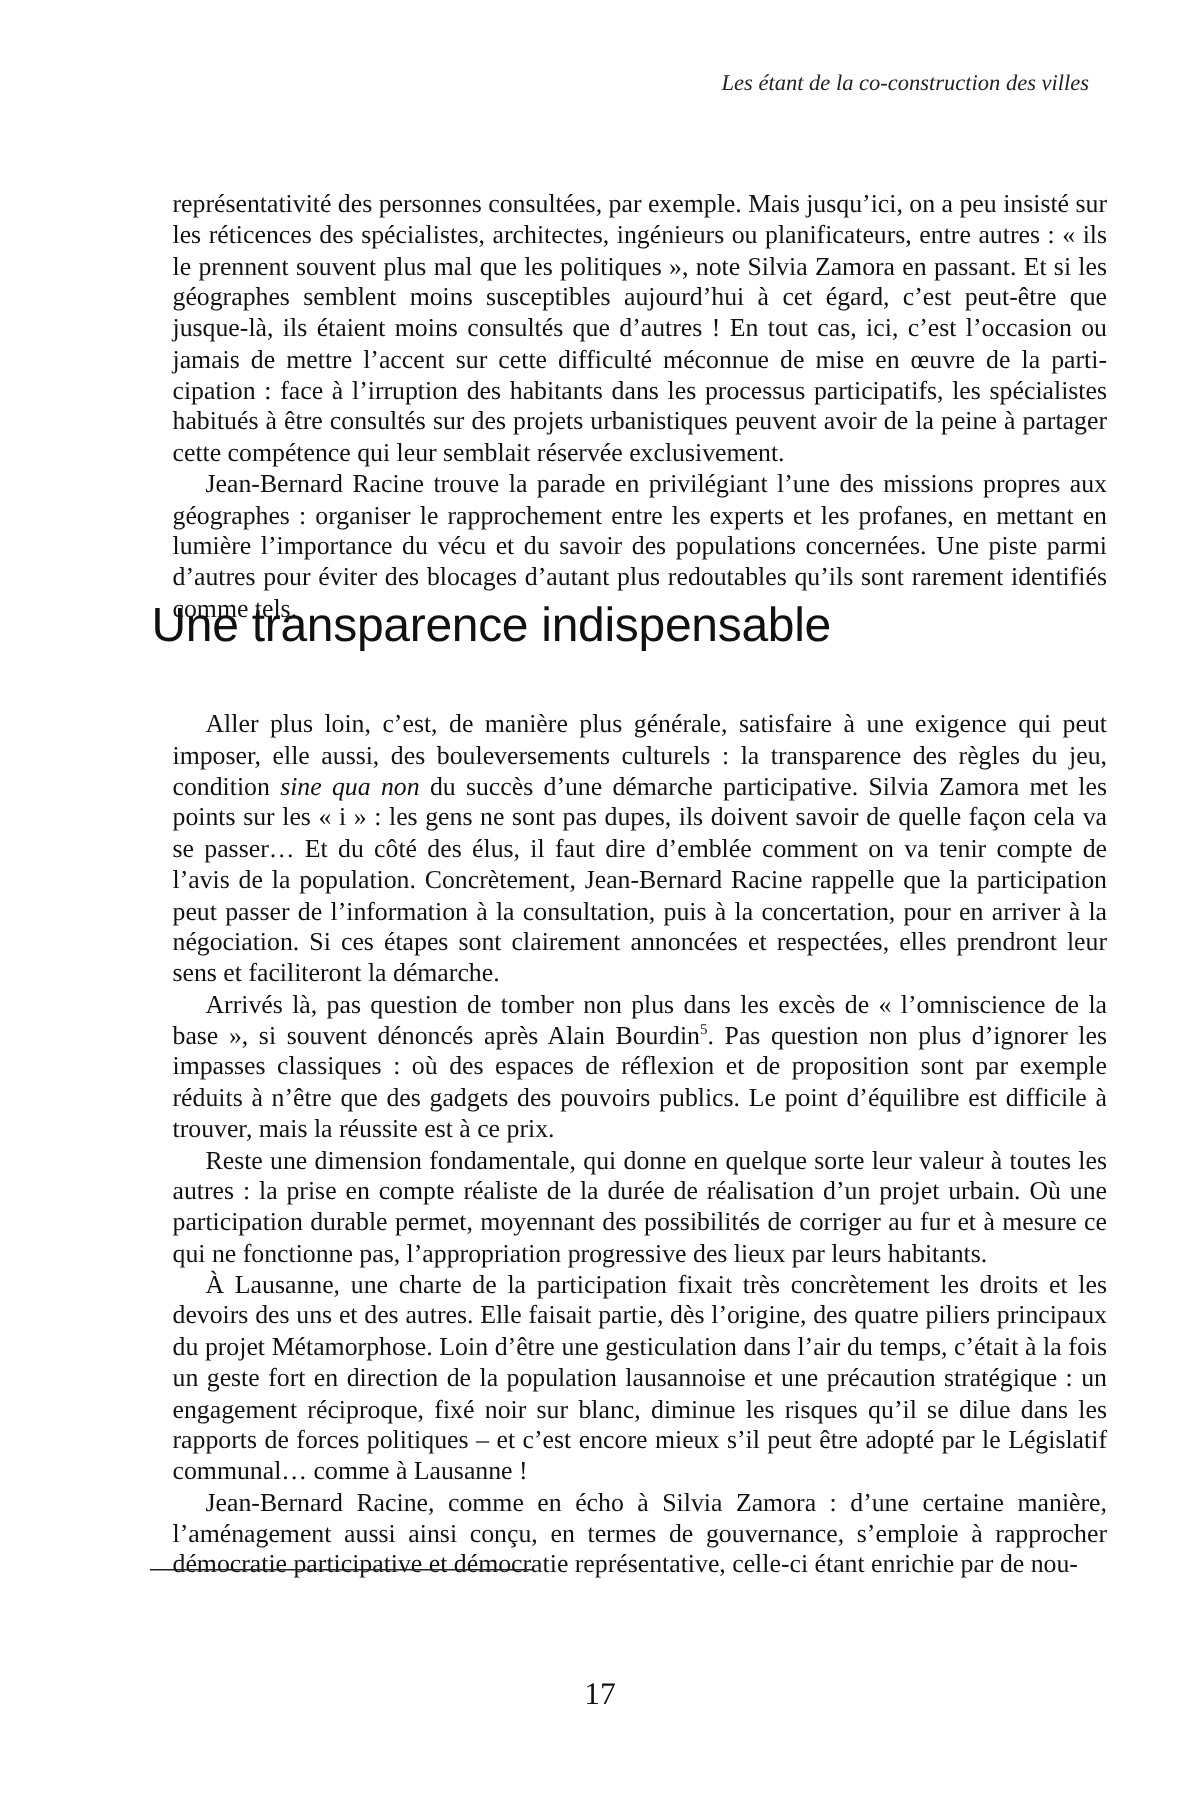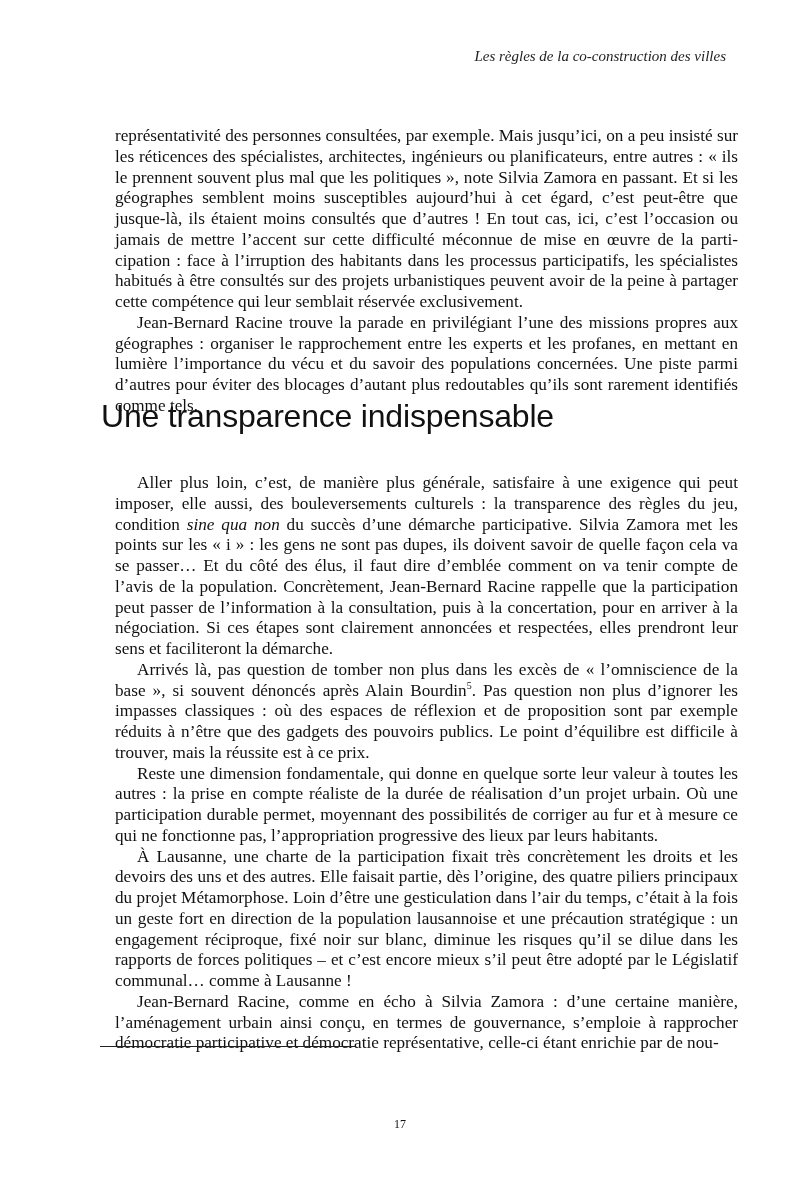--- a/index.html
+++ b/index.html
@@ -28,44 +28,44 @@
     position: absolute; left: 100px; top: 1046px; width: 255px; height: 0;
     border-top: 1.3px solid #222;
   }
   .footnote {
     position: absolute; left: 103px; top: 1056px; width: 623px;
     font-family: "Liberation Serif", serif; font-size: 13px; line-height: 16px; color: #111;
   }
   .footnote sup { font-size: 8px; vertical-align: super; line-height: 0; }
   .page-number {
     position: absolute; left: 0; width: 800px; top: 1117px; text-align: center;
-    font-family: "Liberation Serif", serif; font-size: 12px; color: #111;
+    font-family: "Liberation Serif", serif; font-size: 21px; color: #111;
   }
   em { font-style: italic; }
 </style>
 </head>
 <body>
 
 <div class="page">
 
-  <div class="running-head">Les règles de la co-construction des villes</div>
+  <div class="running-head">Les étant de la co-construction des villes</div>
 
   <div class="body-text block1">
     <p>représentativité des personnes consultées, par exemple. Mais jusqu’ici, on a peu insisté sur les réticences des spécialistes, architectes, ingénieurs ou planificateurs, entre autres : « ils le prennent souvent plus mal que les politiques », note Silvia Zamora en passant. Et si les géographes semblent moins susceptibles aujourd’hui à cet égard, c’est peut-être que jusque-là, ils étaient moins consultés que d’autres ! En tout cas, ici, c’est l’occasion ou jamais de mettre l’accent sur cette difficulté méconnue de mise en œuvre de la parti­cipation : face à l’irruption des habitants dans les processus participatifs, les spécialistes habitués à être consultés sur des projets urbanistiques peuvent avoir de la peine à parta­ger cette compétence qui leur semblait réservée exclusivement.</p>
     <p class="indent">Jean-Bernard Racine trouve la parade en privilégiant l’une des missions propres aux géographes : organiser le rapprochement entre les experts et les profanes, en mettant en lumière l’importance du vécu et du savoir des populations concernées. Une piste parmi d’autres pour éviter des blocages d’autant plus redoutables qu’ils sont rarement identi­fiés comme tels.</p>
   </div>
 
   <h2 class="heading">Une transparence indispensable</h2>
 
   <div class="body-text block2">
     <p class="indent"><span>Aller plus loin, c’est, de manière plus générale, satisfaire à une exigence qui peut imposer, elle aussi, des bouleversements culturels : la transparence des règles du jeu, condition </span><em>sine qua non</em><span> du succès d’une démarche participative. Silvia Zamora met les points sur les « i » : les gens ne sont pas dupes, ils doivent savoir de quelle façon cela va se passer… Et du côté des élus, il faut dire d’emblée comment on va tenir compte de l’avis de la population. Concrètement, Jean-Bernard Racine rappelle que la participation peut passer de l’information à la consultation, puis à la concertation, pour en arriver à la négociation. Si ces étapes sont clairement annoncées et respectées, elles prendront leur sens et faciliteront la démarche.</span></p>
     <p class="indent"><span>Arrivés là, pas question de tomber non plus dans les excès de « l’omniscience de la base », si souvent dénoncés après Alain Bourdin</span><sup class="fn">5</sup><span>. Pas question non plus d’ignorer les impasses classiques : où des espaces de réflexion et de proposition sont par exemple réduits à n’être que des gadgets des pouvoirs publics. Le point d’équilibre est difficile à trouver, mais la réussite est à ce prix.</span></p>
     <p class="indent">Reste une dimension fondamentale, qui donne en quelque sorte leur valeur à toutes les autres : la prise en compte réaliste de la durée de réalisation d’un projet urbain. Où une participation durable permet, moyennant des possibilités de corriger au fur et à mesure ce qui ne fonctionne pas, l’appropriation progressive des lieux par leurs habi­tants.</p>
     <p class="indent">À Lausanne, une charte de la participation fixait très concrètement les droits et les devoirs des uns et des autres. Elle faisait partie, dès l’origine, des quatre piliers princi­paux du projet Métamorphose. Loin d’être une gesticulation dans l’air du temps, c’était à la fois un geste fort en direction de la population lausannoise et une précaution straté­gique : un engagement réciproque, fixé noir sur blanc, diminue les risques qu’il se dilue dans les rapports de forces politiques – et c’est encore mieux s’il peut être adopté par le Législatif communal… comme à Lausanne !</p>
-    <p class="indent">Jean-Bernard Racine, comme en écho à Silvia Zamora : d’une certaine manière, l’aménagement urbain ainsi conçu, en termes de gouvernance, s’emploie à rapprocher démocratie participative et démocratie représentative, celle-ci étant enrichie par de nou-</p>
+    <p class="indent">Jean-Bernard Racine, comme en écho à Silvia Zamora : d’une certaine manière, l’aménagement aussi ainsi conçu, en termes de gouvernance, s’emploie à rapprocher démocratie participative et démocratie représentative, celle-ci étant enrichie par de nou-</p>
   </div>
 
   <div class="footnote-rule"></div>
 
 
   <div class="page-number">17</div>
 
 </div>
 
 </body></html>

